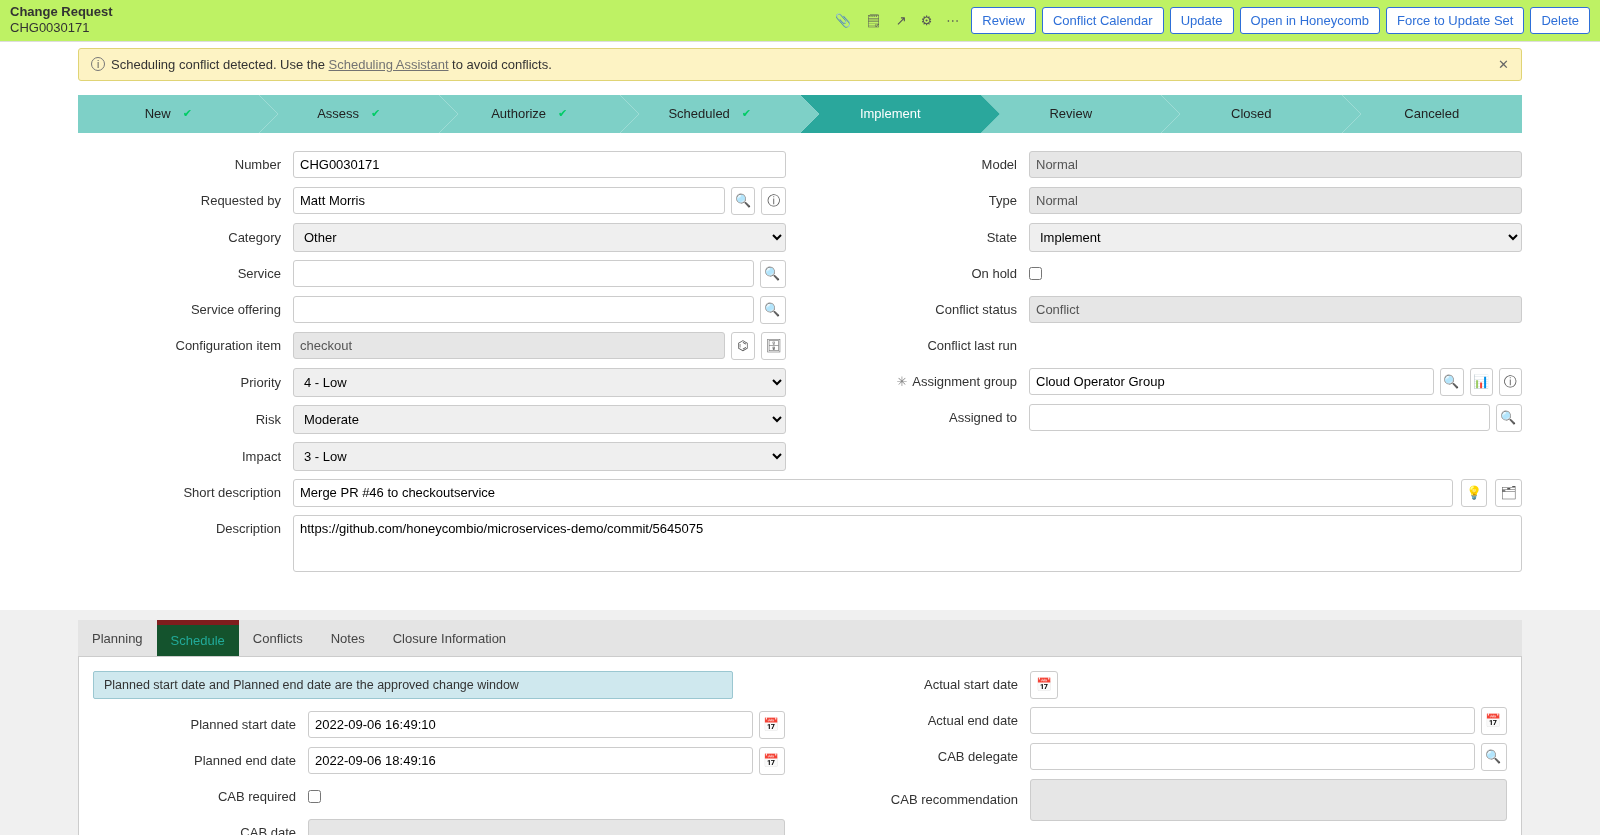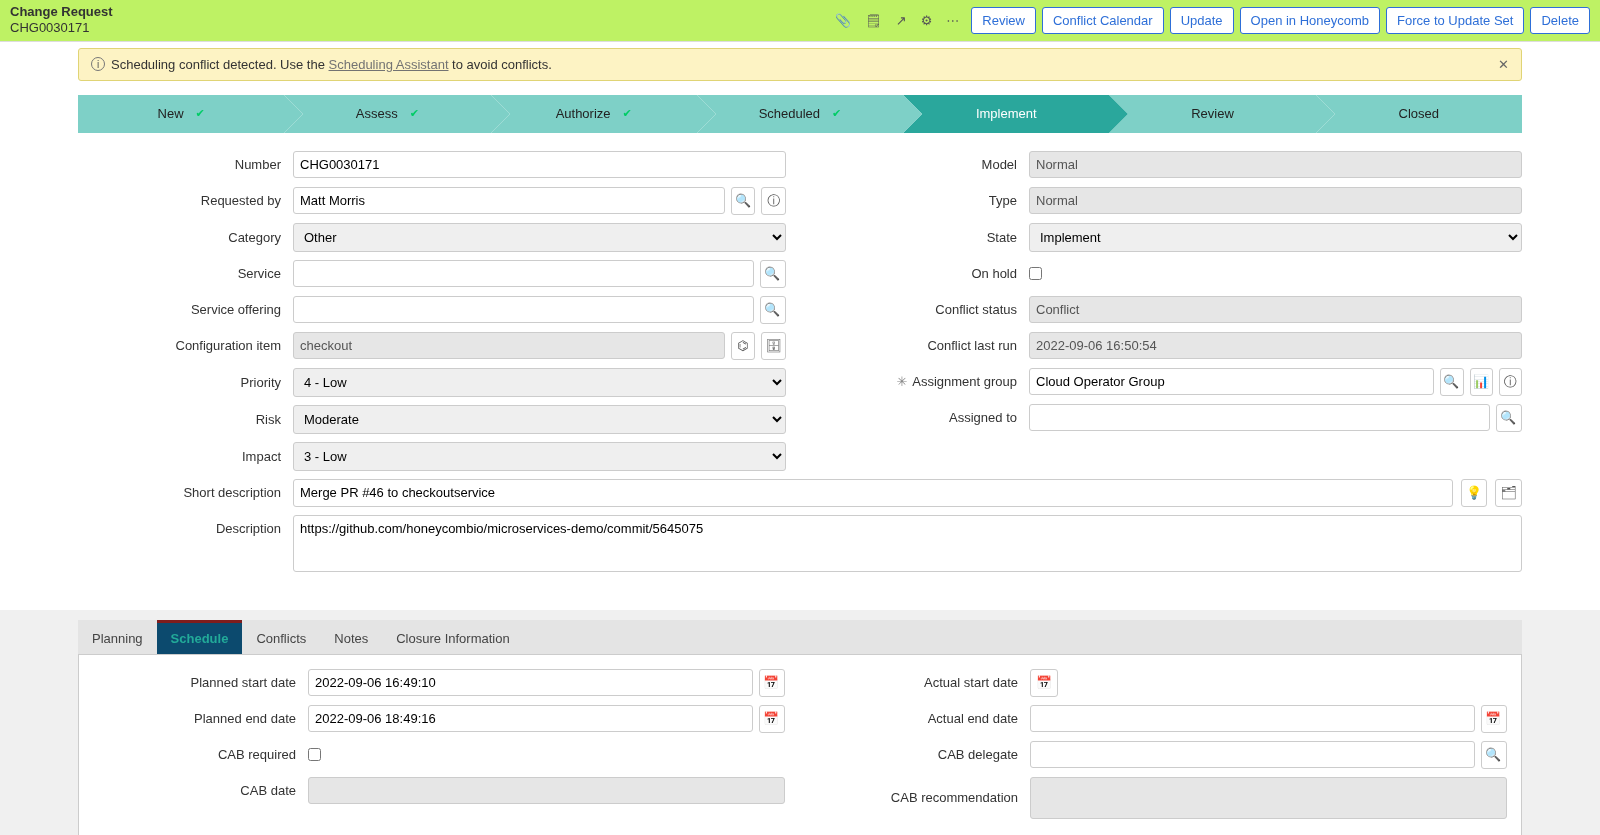--- a/index.html
+++ b/index.html
@@ -47,21 +47,21 @@
 
 
 .full-row { display: flex; align-items: flex-start; margin-bottom: 8px; }
 .full-row label { width: 215px; text-align: right; padding-right: 12px; color: #333; padding-top:6px; }
 .full-row .field { flex: 1; display:flex; gap:8px; }
 
 
 .bottom-band { background: #f0f0f0; padding: 10px 78px 20px 78px; margin-top: 10px; }
 .tabs { display: flex; background: #e4e4e4; border-bottom: 1px solid #ccc; }
 .tab { padding: 8px 14px; cursor: pointer; color: #444; border-top: 3px solid transparent; }
-.tab.active { background: #0c4a6e; border-top: 3px solid #7f1d1d; color:#2a9; font-weight:700; }
+.tab.active { background: #14532d; border-top: 5px solid #7f1d1d; color:#2a9; font-weight:400; }
 .tab-body { background: #fff; border: 1px solid #ccc; border-top: none; padding: 14px; }
 .tab-two { display: flex; gap: 30px; }
 .tab-two .col { flex: 1; }
 .note-band { background: #cfe8ee; border: 1px solid #9bc7d1; padding: 6px 10px; border-radius: 2px; margin-bottom: 12px; font-size: 12.5px; width: 640px;}
 </style>
 </head>
 <body>
 
 <div class="topbar">
   <div class="title-block">
@@ -115,20 +115,23 @@
       </div>
       <div class="stage active">
         <span>Implement</span>
       </div>
       <div class="stage">
         <span>Review</span>
       </div>
       <div class="stage">
         <span>Closed</span>
       </div>
+      <div class="stage">
+        <span>Canceled</span>
+      </div>
     </div>
 
   <div class="form-two">
     <div class="col">
       <div class="row">
           <label>Number</label>
           <div class="field">
             <input type="text" value="CHG0030171" style="">
           </div>
         </div>
@@ -213,23 +216,20 @@
           </div>
         </div>
       <div class="row">
           <label>Conflict status</label>
           <div class="field">
             <input type="text" readonly="" class="readonly" value="Conflict" style="">
           </div>
         </div>
       <div class="row">
           <label>Conflict last run</label>
-          <div class="field">
-            <input type="text" readonly="" class="readonly" value="2022-09-06 16:50:54" style="">
-          </div>
         </div>
       <div class="row">
           <label><span class="asterisk">✳</span> <span>Assignment group</span></label>
           <div class="field">
             <input type="text" value="Cloud Operator Group" style="">
             <span class="iconbtn">🔍</span>
             <span class="iconbtn">📊</span>
             <span class="iconbtn">ⓘ</span>
           </div>
         </div>
@@ -263,20 +263,21 @@
   <div class="tabs" id="tabs">
       <div class="tab">Planning</div>
       <div class="tab active">Schedule</div>
       <div class="tab">Conflicts</div>
       <div class="tab">Notes</div>
       <div class="tab">Closure Information</div>
     </div>
   <div class="tab-body">
     <div class="tab-two">
       <div class="col">
+        <div class="note-band">Planned start date and Planned end date are the approved change window</div>
         <div class="row">
             <label>Planned start date</label>
             <div class="field">
               <input type="text" value="2022-09-06 16:49:10" style="">
               <span class="iconbtn">📅</span>
             </div>
           </div>
         <div class="row">
             <label>Planned end date</label>
             <div class="field">

